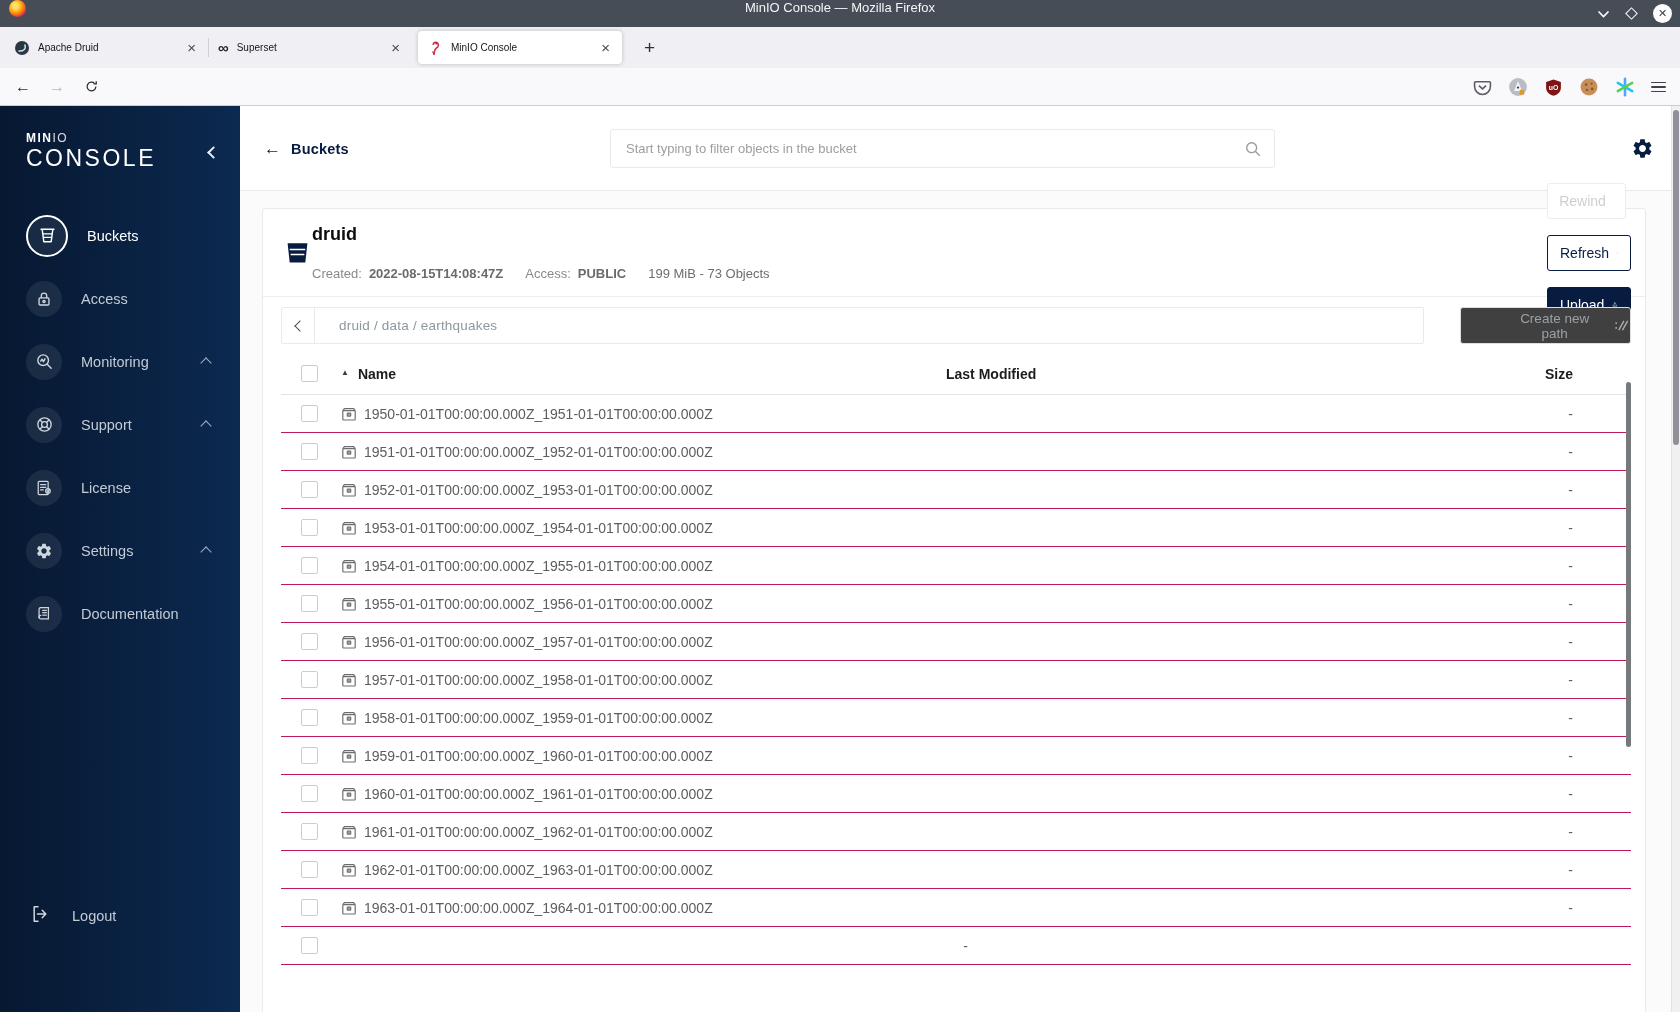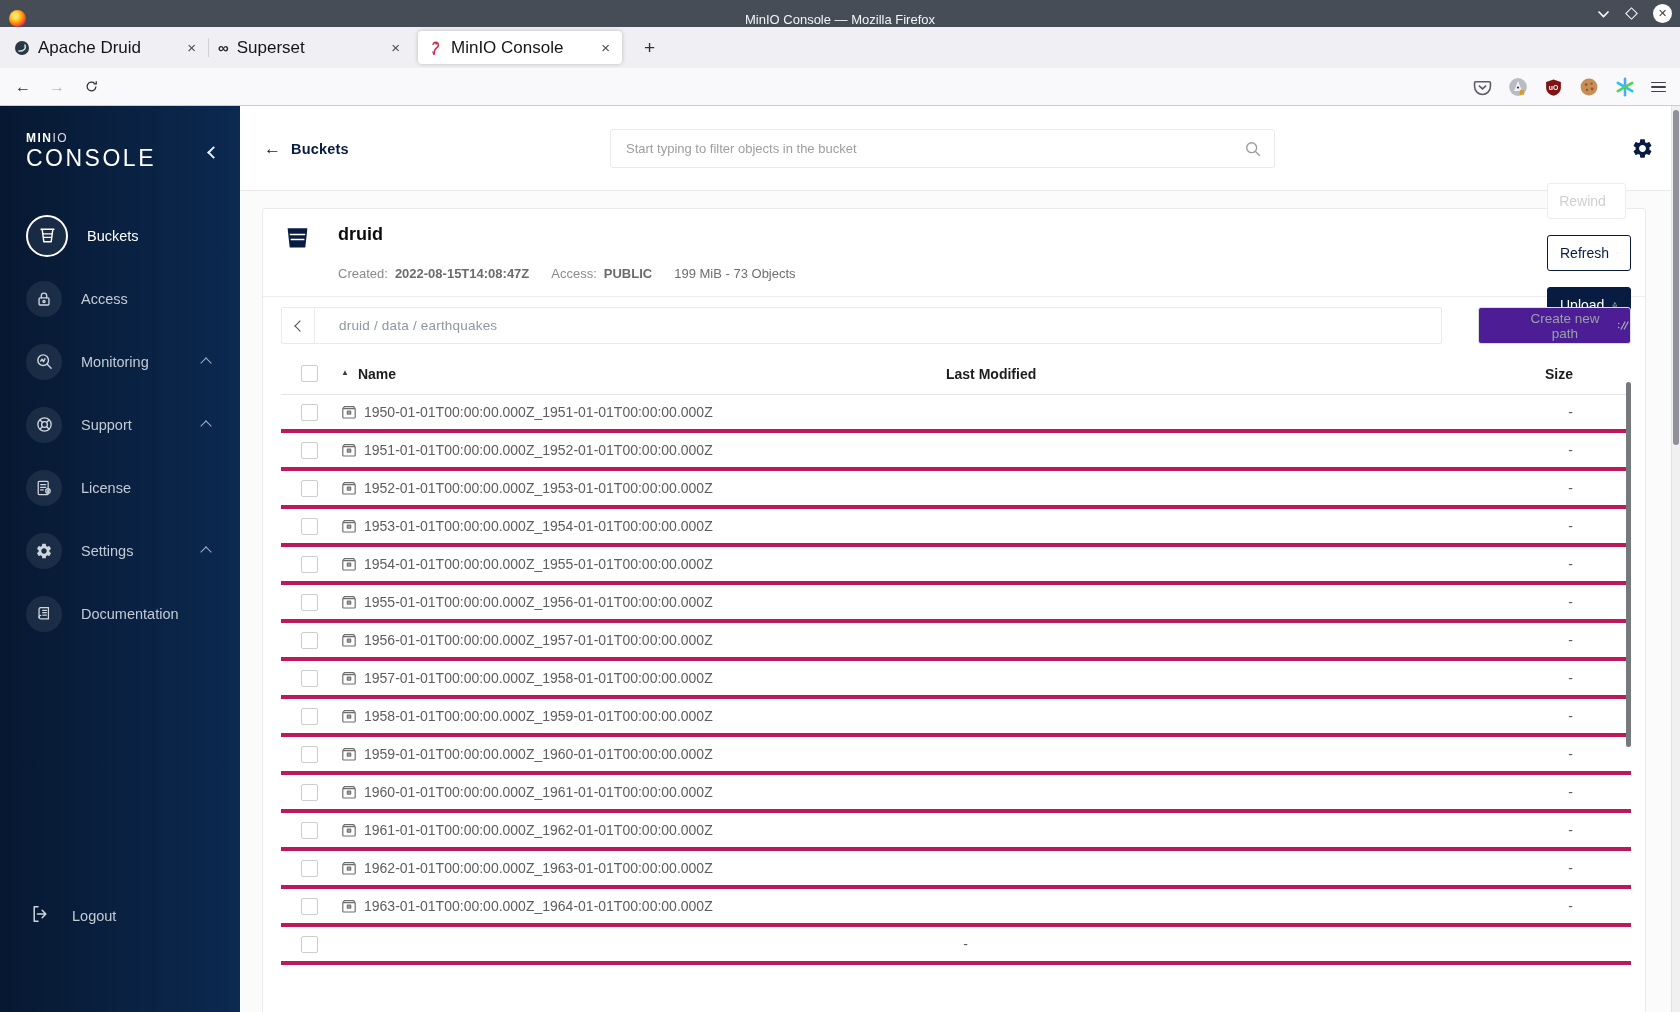--- a/index.html
+++ b/index.html
@@ -10,35 +10,35 @@
     --toolbar:#f9f9fb;
     --content-bg:#fbfbfb;
     --border:#eaeaea;
   }
   *{margin:0;padding:0;box-sizing:border-box;}
   html,body{width:1680px;height:1012px;overflow:hidden;}
   body{font-family:"Liberation Sans",sans-serif;background:#fff;position:relative;}
   svg{display:block;}
 
   
-  .titlebar{height:27px;background:var(--titlebar);display:flex;align-items:flex-end;position:relative;}
+  .titlebar{height:27px;background:var(--titlebar);display:flex;align-items:flex-start;position:relative;}
   .ff-logo{width:17px;height:17px;border-radius:50%;margin-left:9px;
     background:radial-gradient(circle at 38% 35%, #ffe066 0 18%, #ff9a00 45%, #e3364e 72%, #a0007d 100%);}
   .win-title{position:absolute;left:0;right:0;text-align:center;color:#f4f5f6;font-size:13px;}
   .win-controls{position:absolute;right:8px;top:0;height:27px;display:flex;align-items:center;gap:17px;} 
   .wc-max{width:9px;height:9px;border:1.5px solid #fff;transform:rotate(45deg);}
   .wc-close{width:19px;height:19px;border-radius:50%;background:#fdfdfd;display:flex;align-items:center;justify-content:center;
     color:#3c4148;font-size:11px;line-height:1;}
 
   
   .tabbar{height:41px;background:var(--tabbar);display:flex;align-items:center;padding-left:4px;position:relative;}
   .tab{width:204px;height:33px;display:flex;align-items:center;padding:0 8px 0 10px;border-radius:4px;position:relative;}
   .tab .sep{position:absolute;right:-1px;top:7px;height:19px;width:1px;background:#cfcfd8;}
   .tab.active{background:#fff;box-shadow:0 0 4px rgba(0,0,0,.22);margin:0 6px;}
-  .tab-label{flex:1;font-size:17px;color:#15141a;margin-left:8px;white-space:nowrap;overflow:hidden;}
+  .tab-label{flex:1;font-size:10px;color:#15141a;margin-left:8px;white-space:nowrap;overflow:hidden;}
   .tab-close{color:#4a4a52;font-size:15px;line-height:1;padding:1px 4px;border-radius:3px;}
   .newtab{font-size:19px;color:#2f2f36;margin-left:10px;padding:0 6px;line-height:1;}
   .inf{font-size:15px;font-weight:700;color:#262626;line-height:1;}
 
   
   .toolbar{height:38px;background:var(--toolbar);border-bottom:1px solid #ccccd2;display:flex;align-items:center;position:relative;}
   .nav-btn{width:30px;height:28px;display:flex;align-items:center;justify-content:center;font-size:16px;color:#2f2f33;border-radius:4px;}
   .nav-btn.disabled{color:#b8b8c0;}
   .nav-group{display:flex;margin-left:8px;gap:4px;}
   .urlbar{position:absolute;left:218px;top:4px;width:1122px;height:30px;background:#fff;border:1px solid #d4d4da;border-radius:4px;
@@ -81,50 +81,50 @@
   .back-label{font-size:14.5px;font-weight:700;letter-spacing:.2px;}
   .search-wrap{position:absolute;left:370px;top:23px;width:665px;height:39px;border:1px solid var(--border);border-radius:3px;background:#fff;display:flex;align-items:center;}
   .search-input{flex:1;border:0;outline:0;padding:0 10px 0 15px;font-size:13px;color:#333;font-family:"Liberation Sans",sans-serif;background:transparent;}
   .search-input::placeholder{color:#9e9e9e;}
   .search-ic{margin-right:12px;}
   .hdr-gear{position:absolute;right:26px;top:31px;color:var(--navy);}
 
   
   .card{position:absolute;left:22px;right:34px;top:102px;bottom:-2px;background:#fff;border:1px solid var(--border);border-radius:3px 3px 0 0;}
   .bucket-header{height:88px;display:flex;align-items:center;padding:0 14px 0 22px;border-bottom:1px solid #ededed;}
-  .bucket-id{display:flex;align-items:flex-start;gap:28px;}
+  .bucket-id{display:flex;align-items:center;gap:2px;}
   .bucket-title{font-size:18px;font-weight:700;color:#0d0d0d;line-height:1.15;}
   .bucket-meta{margin-top:21px;font-size:13px;color:#8a8a8a;display:flex;align-items:center;}
   .bucket-meta b{color:#6b6b6b;font-weight:700;margin-left:7px;}
   .meta-gap{width:22px;}
   .usage{color:#6e6e6e;}
   .btn-row{margin-left:auto;display:flex;gap:16px;flex-direction:column;}
   .btn{height:36px;border-radius:3px;font-size:14px;display:flex;align-items:center;justify-content:center;gap:8px;padding:0 12px;background:#fff;font-family:"Liberation Sans",sans-serif;}
   .btn-rewind{width:79px;border:1px solid #ececec;color:#cfcfcf;}
   .btn-refresh{width:84px;border:1px solid var(--navy);color:var(--navy);}
   .btn-upload{width:84px;border:1px solid var(--navy);background:var(--navy);color:#fff;}
 
   
   .browse-bar{display:flex;align-items:center;padding:10px 14px 9px 18px;}
   .crumb-box{flex:1;height:37px;border:1px solid var(--border);border-radius:2px;display:flex;align-items:center;margin-right:36px;background:#fff;}
   .crumb-back{width:33px;height:100%;border-right:1px solid var(--border);display:flex;align-items:center;justify-content:center;}
   .crumb-back i{width:8px;height:8px;border-left:1.7px solid #4d4d4d;border-bottom:1.7px solid #4d4d4d;transform:rotate(45deg);margin-left:3px;}
   .crumb-text{padding-left:24px;font-size:13.5px;color:#8d979e;letter-spacing:.2px;}
-  .btn-create{width:153px;height:37px;border:1px solid #dedede;border-radius:3px;background:#4c1d95;color:#99a1a7;font-size:13.5px;display:flex;align-items:center;justify-content:center;gap:10px;padding-left:45px;}
+  .btn-create{width:171px;height:37px;border:1px solid #dedede;border-radius:3px;background:#404040;color:#99a1a7;font-size:13.5px;display:flex;align-items:center;justify-content:center;gap:10px;padding-left:45px;}
 
   
   .thead{display:flex;align-items:center;height:42px;margin:0 14px 0 18px;border-bottom:1px solid #e4e4e4;font-size:14px;font-weight:700;color:#1c1c1c;}
   .c-check{width:60px;padding-left:20px;display:flex;align-items:center;flex:none;}
   .c-name{flex:1;display:flex;align-items:center;min-width:0;}
   .c-lm{width:530px;flex:none;}
   .c-size{width:155px;flex:none;text-align:right;padding-right:58px;}
   .sort-arrow{font-size:8px;color:#3c3c3c;margin-right:9px;transform:translateY(-1px);}
   .checkbox{width:17px;height:17px;border:1.5px solid #cdcdcd;border-radius:2px;background:#fff;}
   .tbody{margin:0 14px 0 18px;}
-  .trow{display:flex;align-items:center;height:38px;border-bottom:4px solid #be185d;font-size:14px;color:#5d5d5d;}
+  .trow{display:flex;align-items:center;height:38px;border-bottom:1px solid #be185d;font-size:14px;color:#5d5d5d;}
   .obj-ic{margin-right:7px;flex:none;}
   .obj-name{white-space:nowrap;overflow:hidden;text-overflow:ellipsis;}
 
   
   .page-scrollbar{position:absolute;top:106px;right:0;bottom:0;width:9px;background:#f0f0f1;border-left:1px solid #e2e2e4;}
   .page-thumb{position:absolute;left:1px;right:1px;top:4px;height:335px;background:#90909a;border-radius:4px;}
   .table-scrollbar-thumb{position:absolute;right:49px;top:276px;width:5px;height:365px;background:#76797c;border-radius:3px;}
 </style>
 </head>
 <body>

